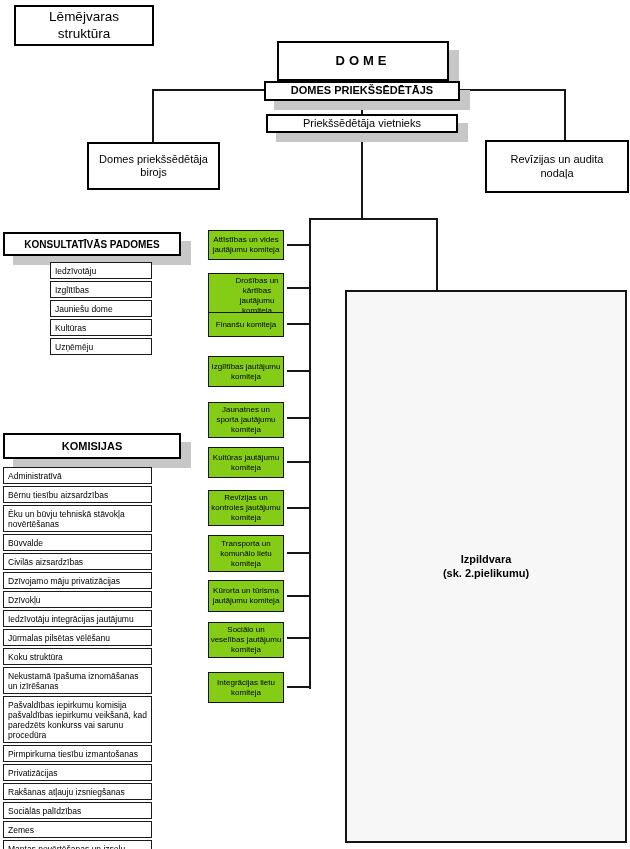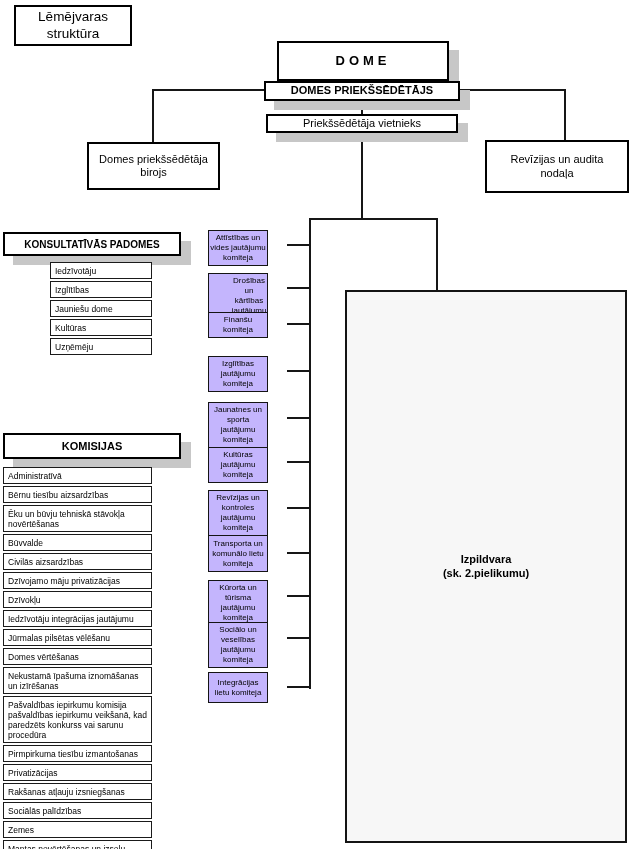--- a/index.html
+++ b/index.html
@@ -11,21 +11,21 @@
   .box {
     position:absolute; background:#fff; border:2px solid #000;
     display:flex; align-items:center; justify-content:center;
     text-align:center; line-height:1.2;
   }
   .shadow { box-shadow:10px 9px 0 0 #c7c7c7; }
   .hline, .vline { position:absolute; background:#161616; z-index:0; }
   .hline { height:2px; }
   .vline { width:2px; }
   .box, .list { z-index:2; }
-  .title-box { left:14px; top:5px; width:118px; height:41px; font-size:13.5px; padding:2px 26px; }
+  .title-box { left:14px; top:5px; width:140px; height:41px; font-size:13.5px; padding:2px 26px; }
   .dome { left:277px; top:41px; width:172px; height:40px; border-width:2.5px;
           font-weight:bold; font-size:13px; letter-spacing:4px; }
   .chairman { left:264px; top:81px; width:196px; height:20px; border-width:2.5px;
           font-weight:bold; font-size:11px; }
   .vice { left:266px; top:114px; width:192px; height:19px; font-size:11px; }
   .office { left:87px; top:142px; width:133px; height:48px; font-size:11px; padding:4px 10px; }
   .audit { left:485px; top:140px; width:144px; height:53px; font-size:11px; padding:4px 6px; }
   .list-header {
     position:absolute; left:3px; width:178px; background:#fff; border:2.5px solid #000;
     display:flex; align-items:center; justify-content:center; font-weight:bold;
@@ -34,21 +34,21 @@
   .advisory-header { top:232px; height:24px; font-size:10px; }
   .commissions-header { top:433px; height:26px; font-size:11px; }
   .list { position:absolute; left:3px; width:149px; display:flex; flex-direction:column; gap:2px; }
   .advisory-list { top:262px;padding-left:47px; }
   .commissions-list { top:467px; }
   .list-item {
     background:#fff; border:1.2px solid #1a1a1a; font-size:8.5px; line-height:1.18;
     padding:2.5px 4px; min-height:15px; display:flex; align-items:center; text-align:left;
   }
   .committee {
-    position:absolute; left:208px; width:60px; background:#c4b5fd; border:1.5px solid #141414;
+    position:absolute; left:208px; width:76px; background:#84cc16; border:1.5px solid #141414;
     display:flex; align-items:center; justify-content:center; text-align:center;
     font-size:8px; line-height:1.25; padding:2px 1px; z-index:2;
   }
   .executive {
     left:345px; top:290px; width:282px; height:553px; background:#f7f7f7;
     border:2px solid #141414; flex-direction:column; font-weight:bold; font-size:11px;
   }
 </style>
 </head>
 <body>
@@ -111,21 +111,21 @@
     <div class="list-item">Civilās aizsardzības</div>
 
     <div class="list-item">Dzīvojamo māju privatizācijas</div>
 
     <div class="list-item">Dzīvokļu</div>
 
     <div class="list-item">Iedzīvotāju integrācijas jautājumu</div>
 
     <div class="list-item">Jūrmalas pilsētas vēlēšanu</div>
 
-    <div class="list-item">Domes vērtēšanas</div>
+    <div class="list-item">Koku struktūra</div>
 
     <div class="list-item">Nekustamā īpašuma iznomāšanas un izīrēšanas</div>
 
     <div class="list-item">Pašvaldības iepirkumu komisija pašvaldības iepirkumu veikšanā, kad paredzēts konkurss vai sarunu procedūra</div>
 
     <div class="list-item">Pirmpirkuma tiesību izmantošanas</div>
 
     <div class="list-item">Privatizācijas</div>
 
     <div class="list-item">Rakšanas atļauju izsniegšanas</div>

